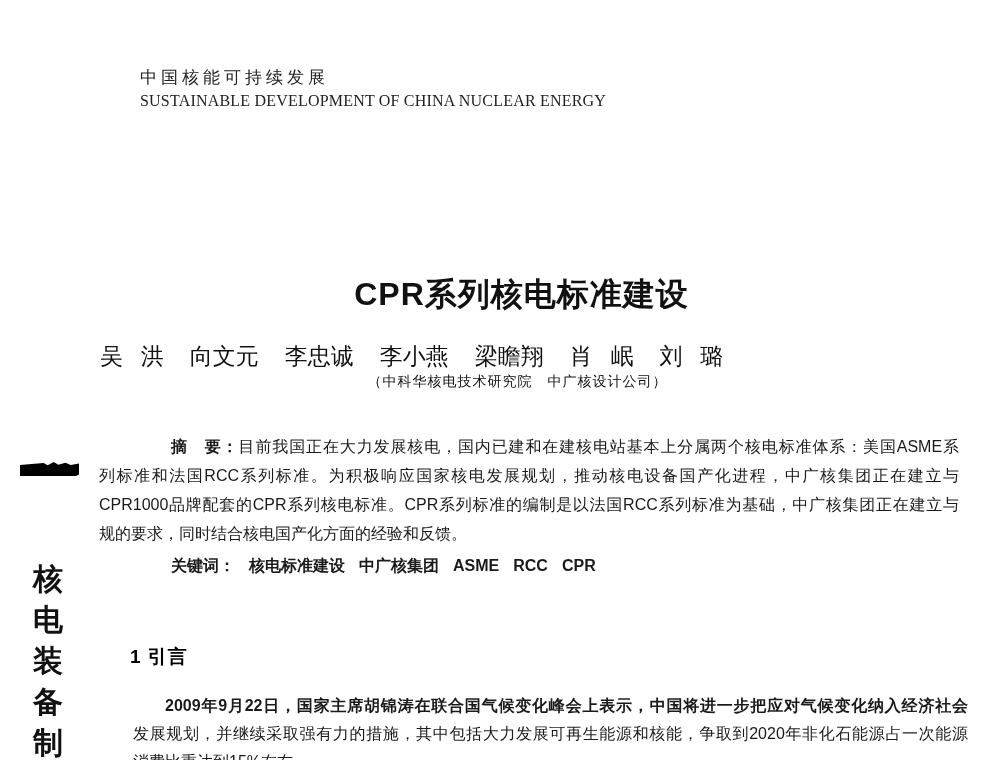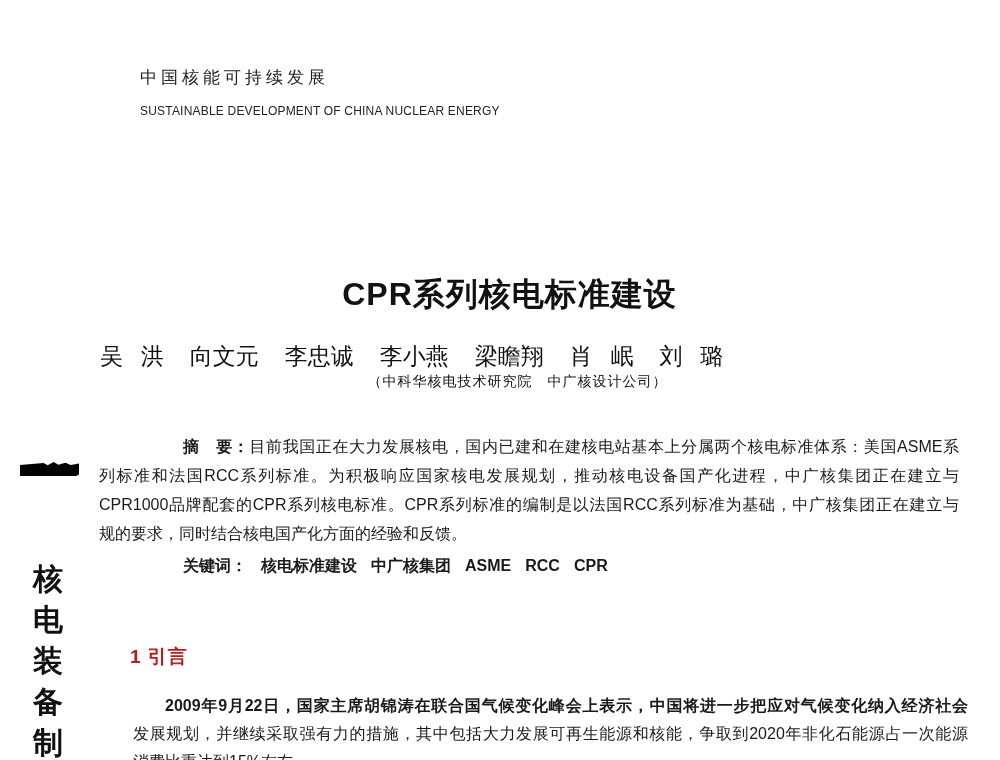--- a/index.html
+++ b/index.html
@@ -11,24 +11,24 @@
     overflow: hidden;
     color: #1a1a1a;
     font-family: "Liberation Sans", sans-serif;
   }
   .abs { position: absolute; }
 
   
   .masthead { left: 140px; top: 66px; }
   .masthead-cn { font-size: 17px; letter-spacing: 4px; color: #222; }
   .masthead-en {
-    font-size: 12px;
-    font-family: Liberation Sans, sans-serif;
+    font-size: 16px;
+    font-family: Liberation Serif, serif;
     letter-spacing: 0.2px;
-    margin-top: 15px;
+    margin-top: 3px;
     color: #222;
     white-space: nowrap;
   }
 
   
   .redaction {
     left: 20px; top: 462px; width: 59px; height: 14px;
     clip-path: polygon(0 22%, 40% 8%, 47% 24%, 57% 0, 65% 20%, 77% 6%, 86% 22%, 100% 10%, 100% 90%, 95% 100%, 0 100%);
   }
 
@@ -36,21 +36,21 @@
   .sidebar {
     left: 33px; top: 564px;
     display: flex; flex-direction: column; row-gap: 11px;
     font-family: "Liberation Serif", serif;
     font-weight: bold; font-size: 30px; line-height: 1;
     color: #111;
   }
 
   
   .title {
-    left: 92px; top: 273px; width: 835px; margin: 0;
+    left: 104px; top: 273px; width: 835px; margin: 0;
     text-align: center; font-size: 32px; font-weight: bold; letter-spacing: 1px;
     color: #111;
   }
   .authors {
     left: 100px; top: 341px; width: 835px;
     display: flex; justify-content: flex-start; column-gap: 26px;
     font-family: "Liberation Serif", serif; font-size: 23px;
     word-spacing: 12px; white-space: nowrap; color: #111;
   }
   .affiliation {
@@ -65,26 +65,26 @@
   .j { text-align: justify; text-align-last: justify; }
   .indent { text-indent: 72px; }
   .kw {
     display: flex; column-gap: 14px; padding-left: 72px;
     font-weight: bold; margin-top: 3px; white-space: nowrap;
   }
 
   
   .sec-heading {
     left: 130px; top: 644px; margin: 0;
-    font-size: 19px; font-weight: bold; letter-spacing: 1px; color: #b91c1c;
+    font-size: 19px; font-weight: bold; letter-spacing: 1px; color: #000000;
   }
   .body-par { left: 133px; top: 692px; width: 835px; font-size: 16px; line-height: 28px; }
   .indent2 { text-indent: 32px; font-weight: bold; }
 
-  b { font-weight: bold; margin-left: 12px; }
+  b { font-weight: bold; }
 </style>
 </head>
 <body>
 
 <div class="page">
 
   <header class="abs masthead">
     <div class="masthead-cn">中国核能可持续发展</div>
     <div class="masthead-en">SUSTAINABLE DEVELOPMENT OF CHINA NUCLEAR ENERGY</div>
   </header>

